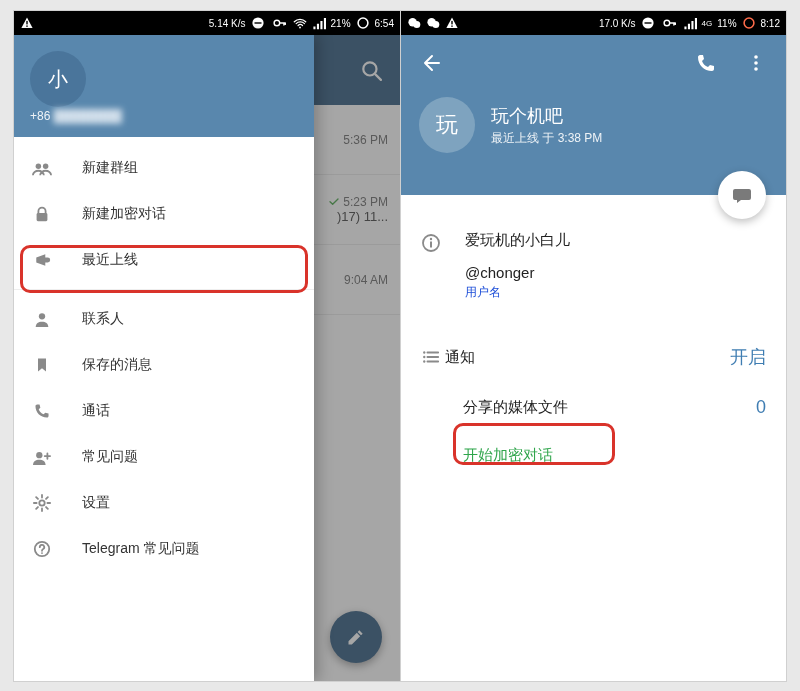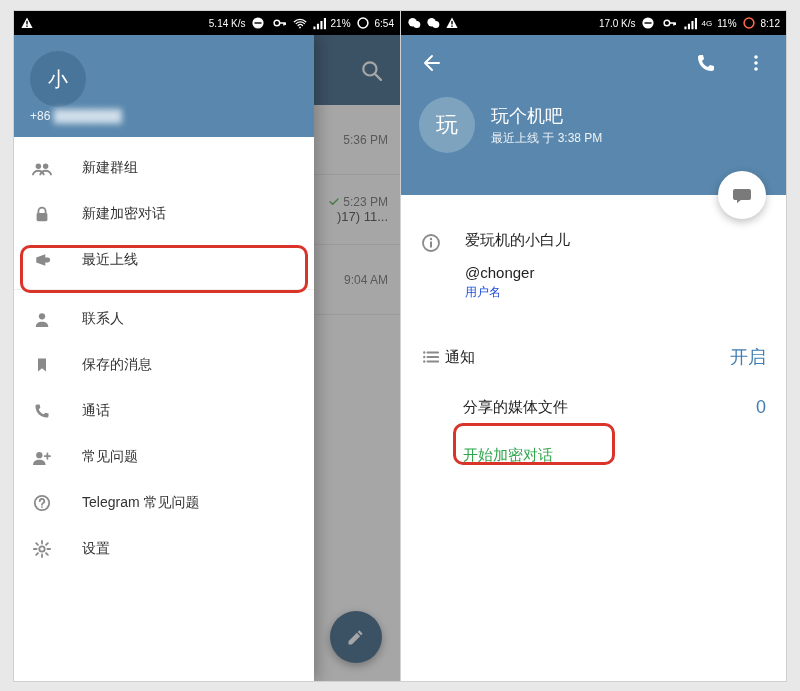--- a/index.html
+++ b/index.html
@@ -284,32 +284,32 @@
           <span class="ico">
               <svg width="20" height="18" viewBox="0 0 22 20">
                 <use href="#i-invite"></use>
               </svg>
             </span>
           <span>常见问题</span>
         </div>
         <div class="drawer-item">
           <span class="ico">
               <svg width="18" height="18" viewBox="0 0 20 20">
+                <use href="#i-settings"></use>
+              </svg>
+            </span>
+          <span>设置</span>
+        </div>
+        <div class="drawer-item">
+          <span class="ico">
+              <svg width="18" height="18" viewBox="0 0 20 20">
                 <use href="#i-help"></use>
               </svg>
             </span>
           <span>Telegram 常见问题</span>
-        </div>
-        <div class="drawer-item">
-          <span class="ico">
-              <svg width="18" height="18" viewBox="0 0 20 20">
-                <use href="#i-settings"></use>
-              </svg>
-            </span>
-          <span>设置</span>
         </div>
       </div>
     </div>
 
     <div class="highlight-box" style="left:6px; top:234px; width:288px; height:48px;"></div>
   </div>
 
   <div class="phone">
     <div class="status">
       <div class="left">

